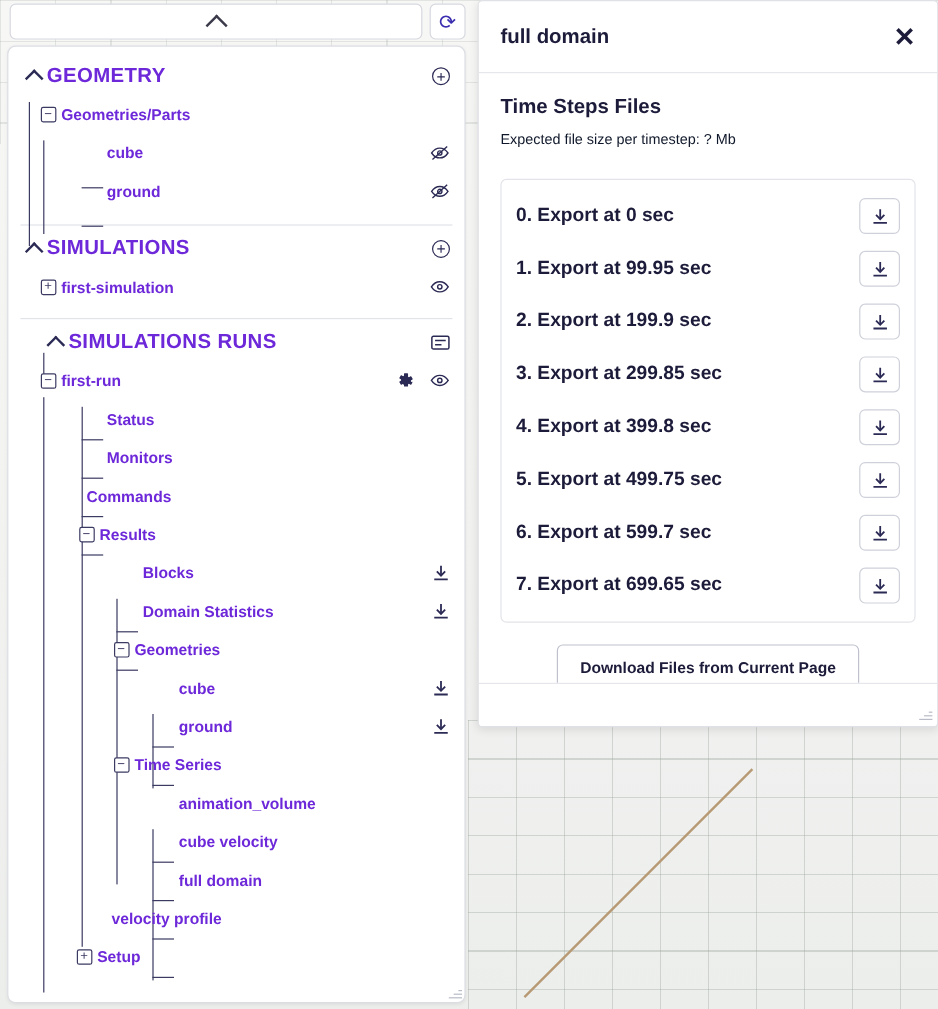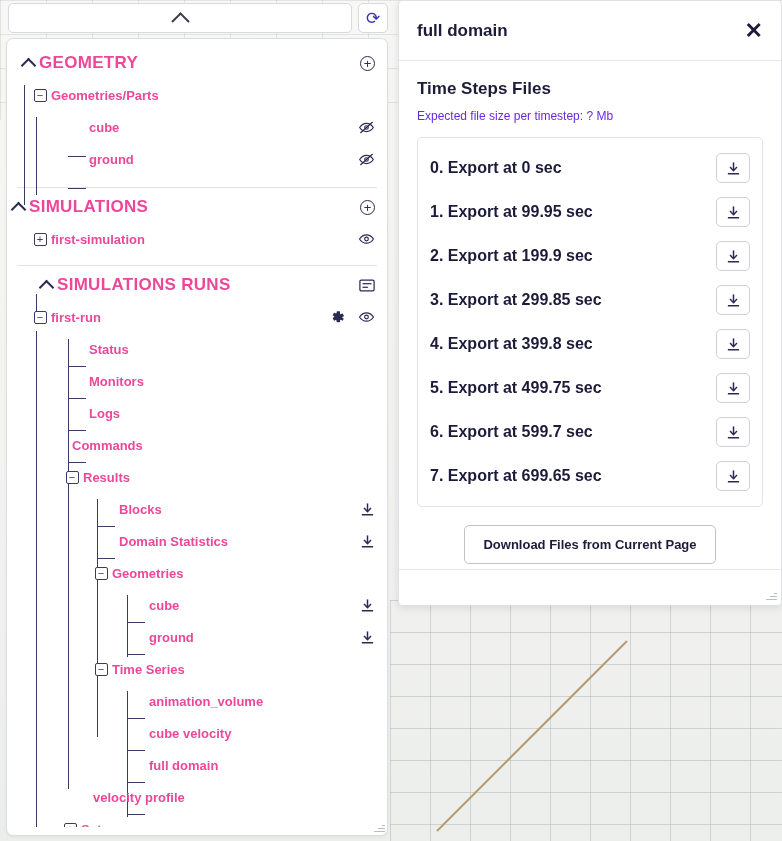--- a/index.html
+++ b/index.html
@@ -106,21 +106,21 @@
 
   
   .row {
     position: relative;
     display: flex;
     align-items: center;
     height: 32px;
     padding-right: 12px;
   }
   .row .label {
-    color: #ec4899;
+    color: #6d28d9;
     white-space: nowrap;
   }
   .sec-title {
     font-size: 17px;
     font-weight: bold;
     letter-spacing: .3px;
     color: #1c1b3a;
   }
   .node-label {
     font-size: 13px;
@@ -210,22 +210,22 @@
     flex: 1;
     padding: 18px 18px 0 18px;
     overflow: hidden;
     position: relative;
   }
   #panel-h2 {
     font-size: 17px; font-weight: bold; color: #1c1b3a;
     margin: 0 0 10px 0;
   }
   #panel-sub {
-    font-size: 12px; color: #6d28d9;
-    margin-bottom: 14px;
+    font-size: 12px; color: #0f172a;
+    margin-bottom: 26px;
   }
   #files-box {
     border: 1px solid #e3e4e9;
     border-radius: 5px;
     padding: 8px 12px;
   }
   .file-row {
     display: flex; align-items: center;
     height: 44px;
   }
@@ -348,21 +348,21 @@
             <path d="M2 11s4-6 10-6 10 6 10 6-4 6-10 6S2 11 2 11z"></path>
               <circle cx="12" cy="11" r="2.6"></circle>
               <line x1="3" y1="19" x2="21" y2="3"></line>
           </svg>
         </span>
       </span>
     </div>
 
     <div class="divider" style="margin-top:12px;"></div>
 
-    <div class="row" style="">
+    <div class="row" style="padding-left:10px;">
       <span class="caret">
           <span class="chev"></span>
         </span>
       <span class="label sec-title">SIMULATIONS</span>
       <span class="right-icons">
         <span class="ico plus">+</span>
       </span>
     </div>
 
     <div class="row" style="padding-left:22px;">
@@ -417,23 +417,20 @@
           </svg>
         </span>
       </span>
     </div>
 
     <div class="row" style="padding-left:82px;">
       <span class="label node-label">Status</span>
     </div>
     <div class="row" style="padding-left:82px;">
       <span class="label node-label">Monitors</span>
-    </div>
-    <div class="row" style="padding-left:82px;">
-      <span class="label node-label">Logs</span>
     </div>
     <div class="row" style="padding-left:65px;">
       <span class="label node-label">Commands</span>
     </div>
 
     <div class="row" style="padding-left:54px;">
       <span class="caret">
           <span class="boxtoggle">−</span>
         </span>
       <span class="label node-label">Results</span>

